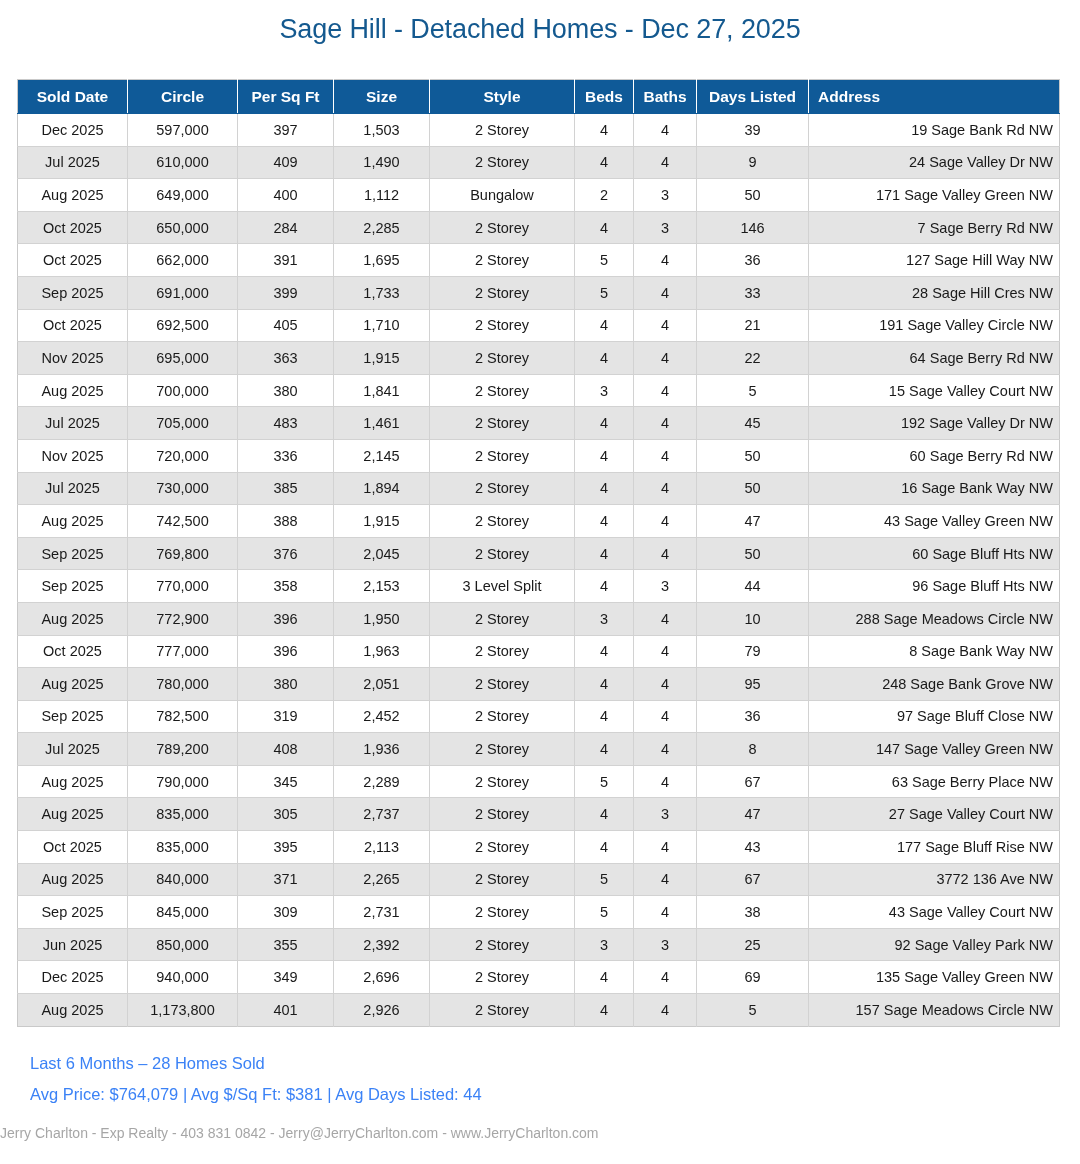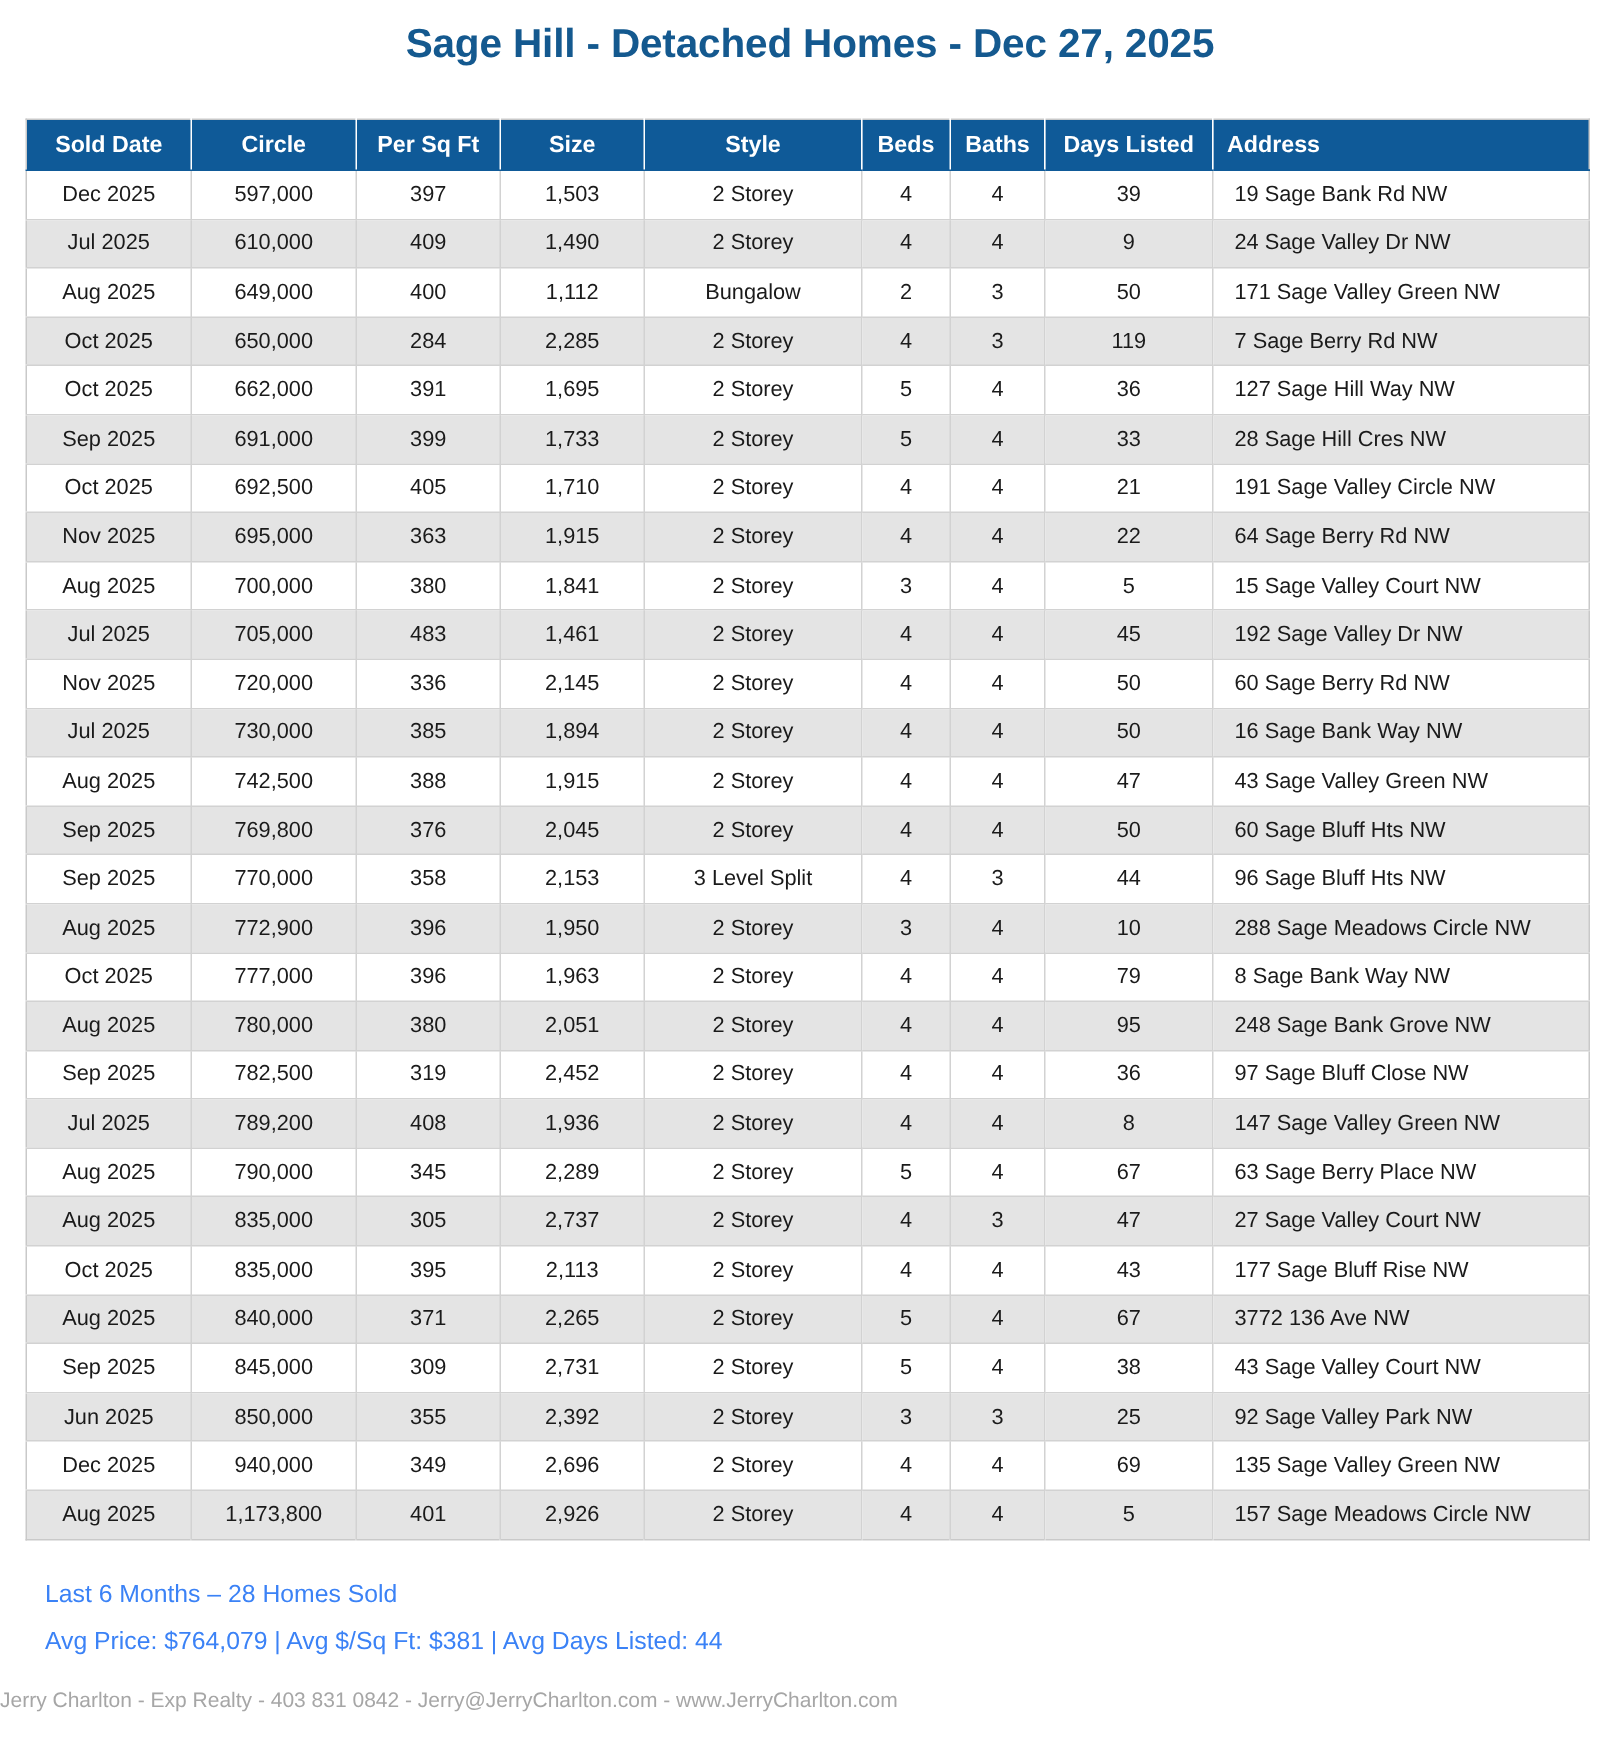--- a/index.html
+++ b/index.html
@@ -15,21 +15,21 @@
     width: 1080px; height: 1164px;
     background: #ffffff;
     overflow: hidden;
   }
   #report-title {
     position: absolute;
     left: 0; top: 14px;
     width: 1080px;
     text-align: center;
     font-size: 27px;
-    font-weight: bold;
+    font-weight: normal;
     color: #14598f;
     letter-spacing: -0.1px;
   }
   #table-wrap {
     position: absolute;
     left: 17px; top: 79px;
     width: 1042px;
   }
   table.sales {
     border-collapse: collapse;
@@ -66,21 +66,21 @@
     height: 32.6px;
     font-size: 14.5px;
     color: #1a1a1a;
     padding: 0 6px;
     text-align: center;
     border-right: 1px solid #d2d2d2;
     border-bottom: 1px solid #d2d2d2;
     white-space: nowrap;
     overflow: hidden;
   }
-  table.sales tbody td.left { text-align: left; padding-left: 14px; }
+  table.sales tbody td.left { text-align: right; padding-left: 14px; }
   table.sales tbody td:last-child { border-right: none; }
   table.sales tbody tr:last-child td { border-bottom: none; }
   table.sales tbody tr.odd  td { background: #ffffff; }
   table.sales tbody tr.even td { background: #e4e4e4; }
 
   #summary {
     position: absolute;
     left: 30px; top: 1048px;
     width: 900px;
   }
@@ -167,21 +167,21 @@
             <td class="left">171 Sage Valley Green NW</td>
           </tr>
           <tr class="even">
             <td>Oct 2025</td>
             <td>650,000</td>
             <td>284</td>
             <td>2,285</td>
             <td>2 Storey</td>
             <td>4</td>
             <td>3</td>
-            <td>119</td>
+            <td>146</td>
             <td class="left">7 Sage Berry Rd NW</td>
           </tr>
           <tr class="odd">
             <td>Oct 2025</td>
             <td>662,000</td>
             <td>391</td>
             <td>1,695</td>
             <td>2 Storey</td>
             <td>5</td>
             <td>4</td>

